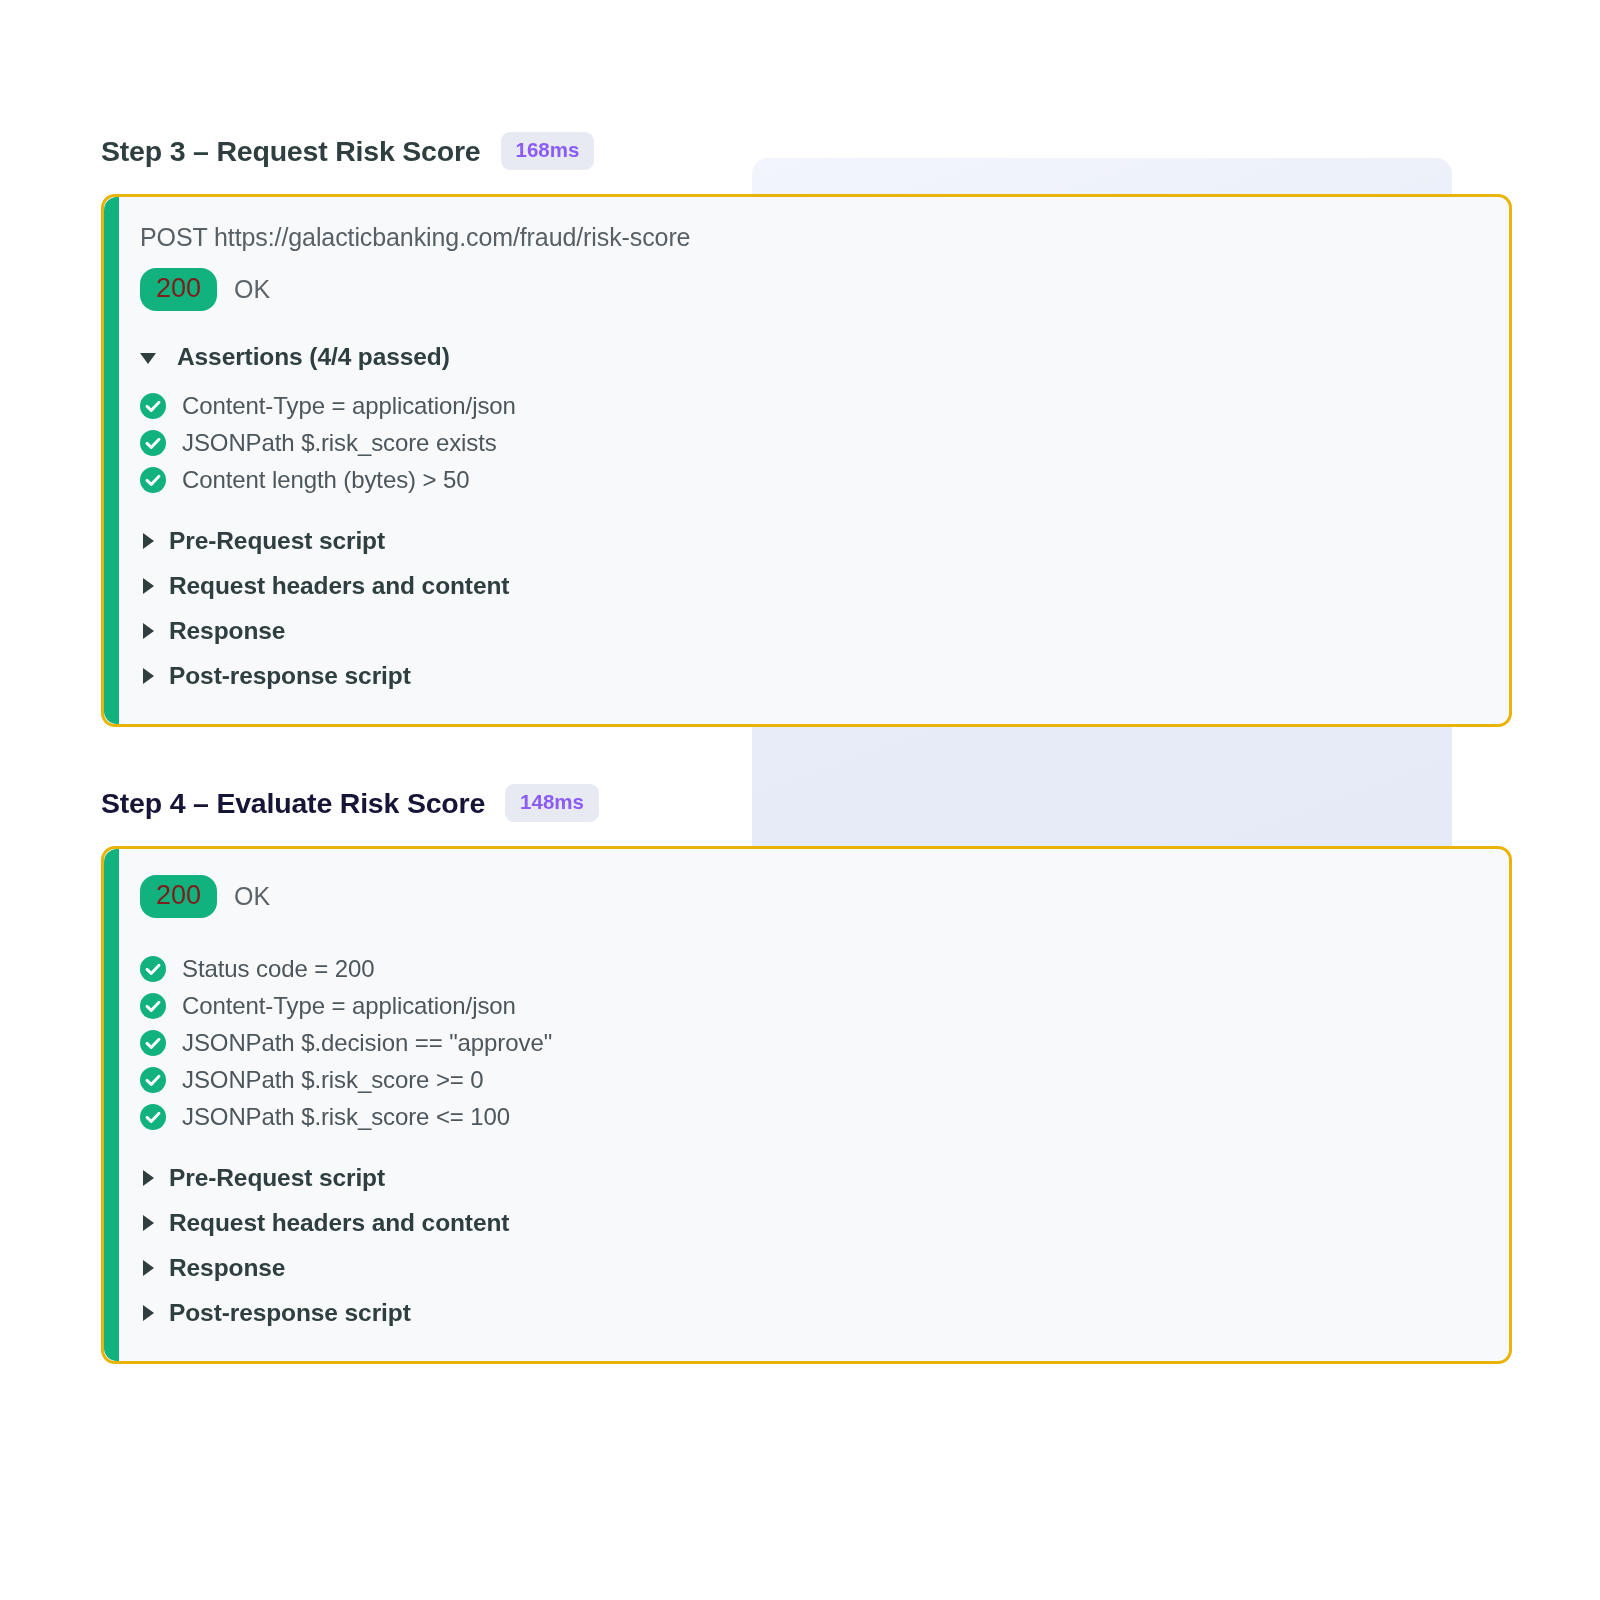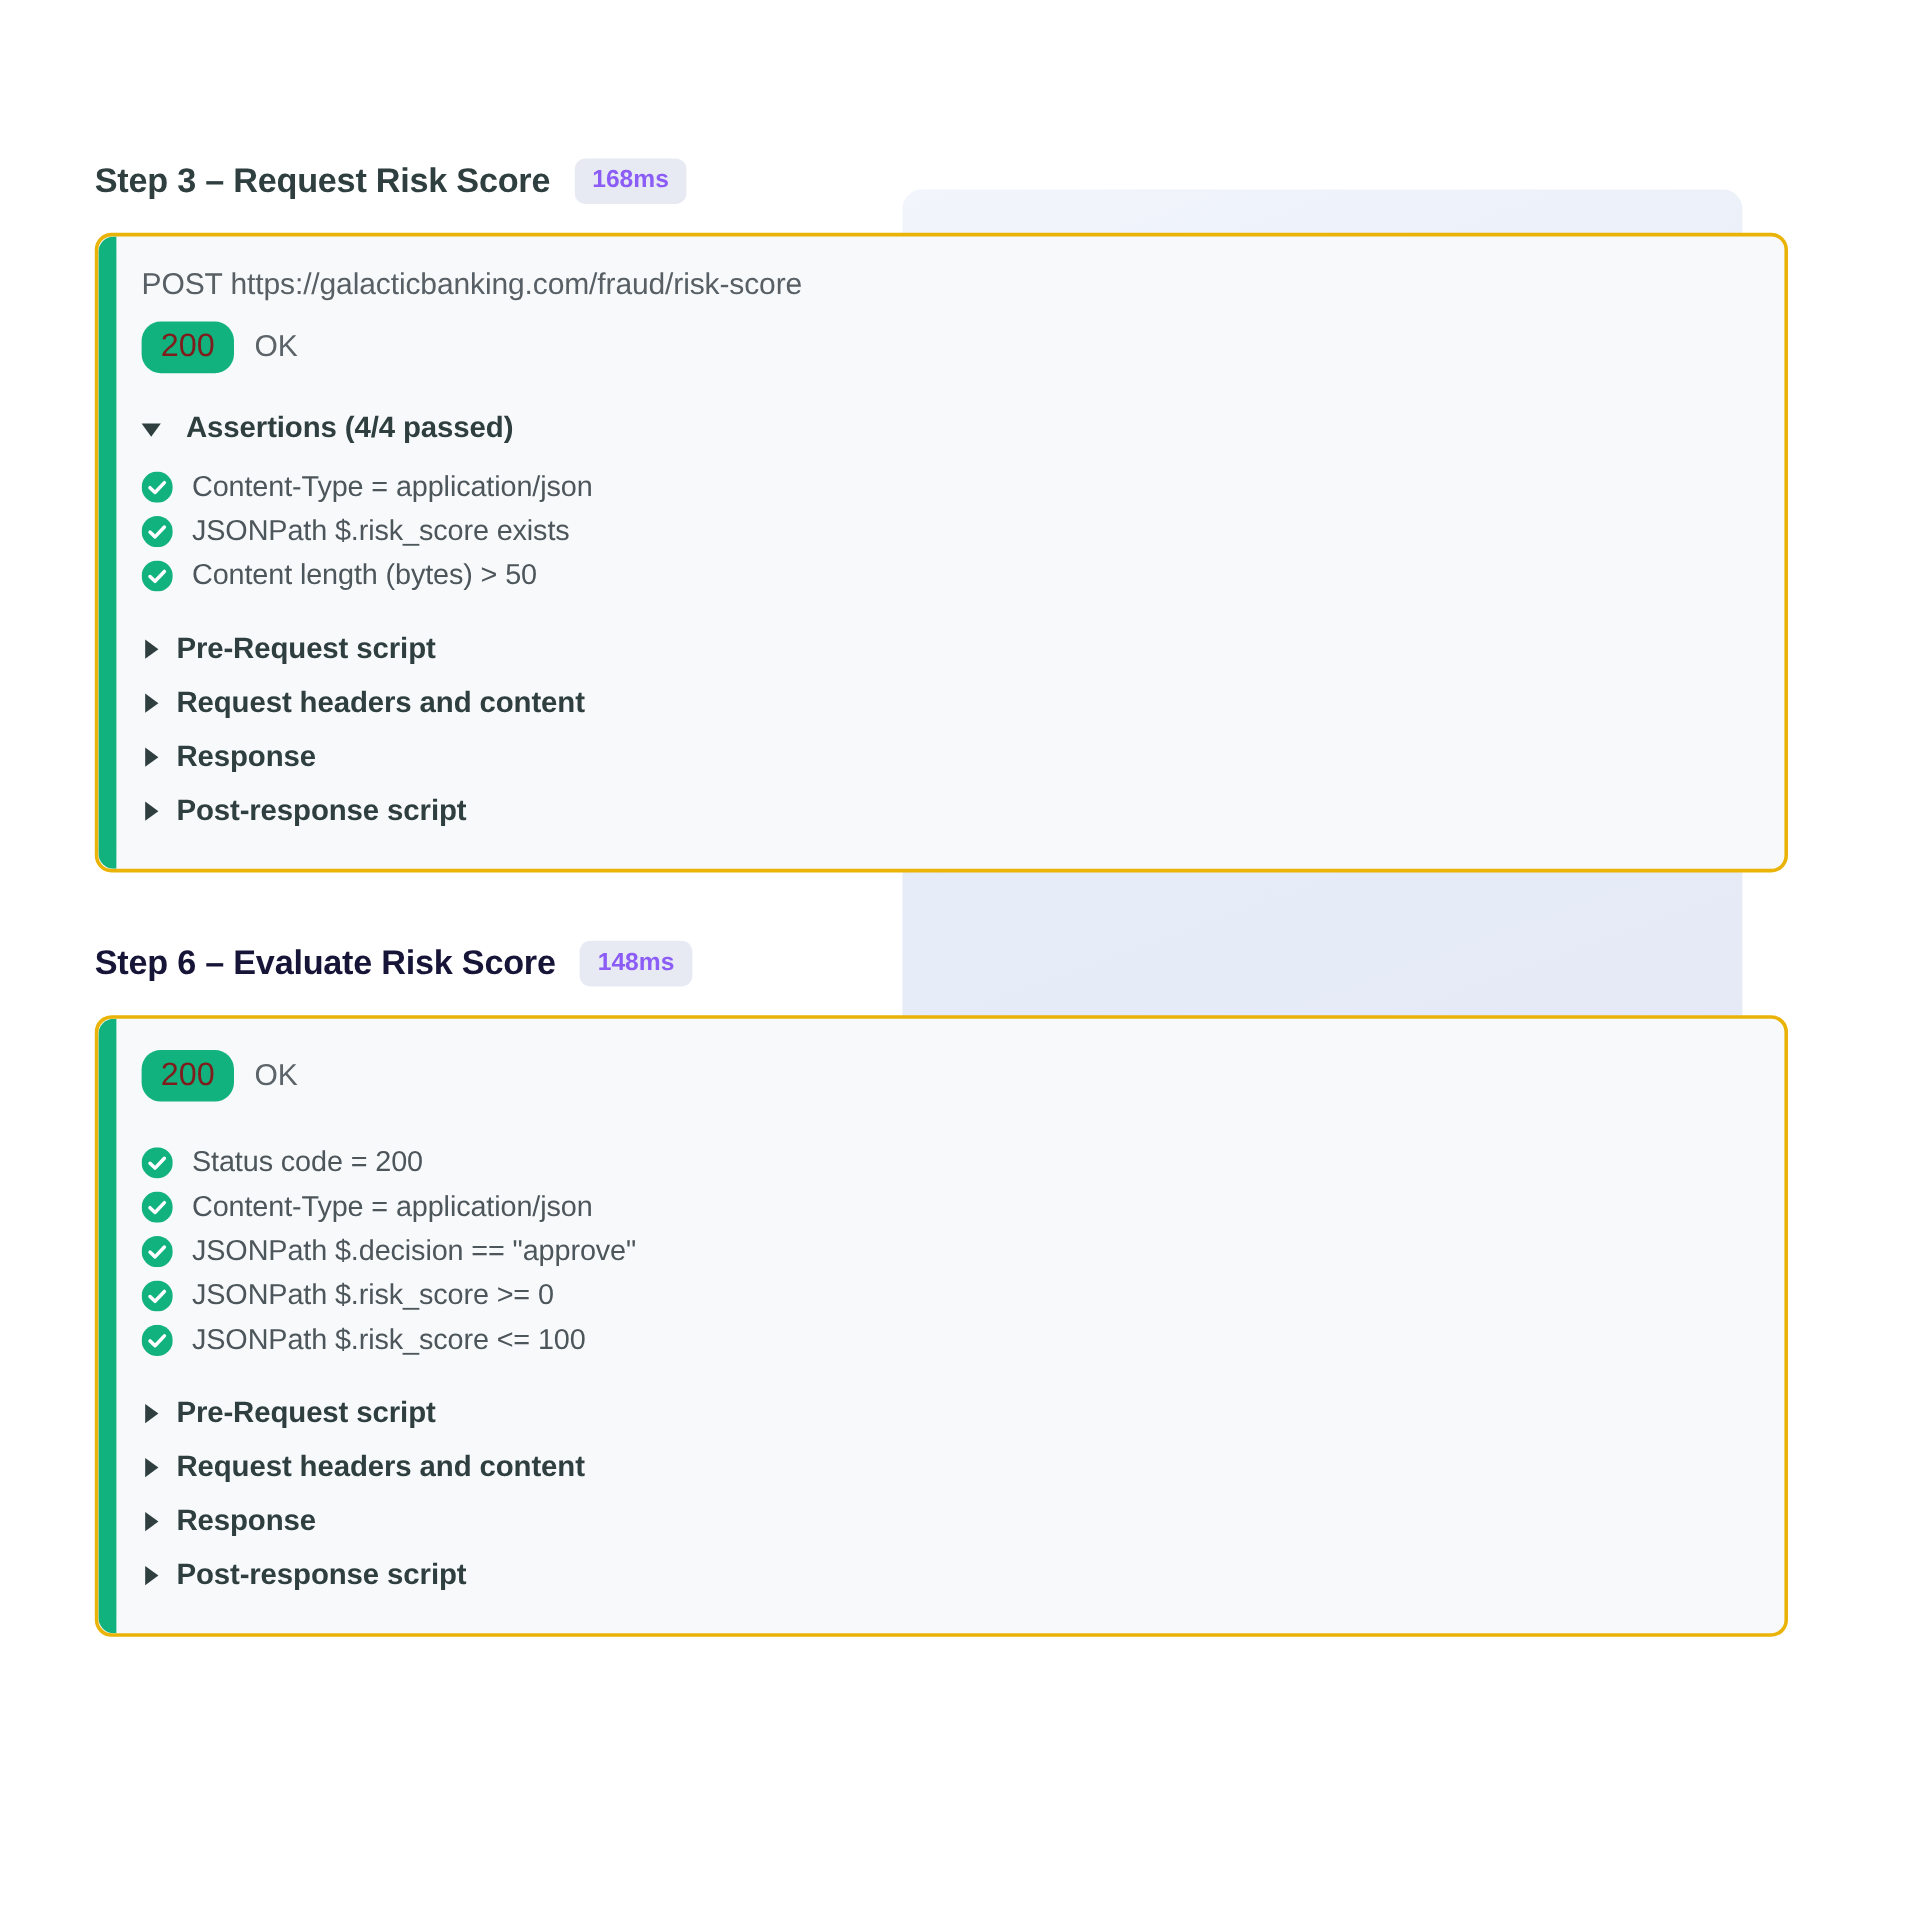--- a/index.html
+++ b/index.html
@@ -28,21 +28,21 @@
   }
 
   #steps {
     position: absolute;
     left: 0;
     top: 0;
     width: 1600px;
     z-index: 2;
   }
 
-  .step-block { position: absolute; left: 0; width: 1306px; }
+  .step-block { position: absolute; left: 0; width: 1306px; padding-left: 22px; }
   #step-block-0 { top: 128px; }
   #step-block-1 { top: 780px; }
 
   
   .step-header {
     display: flex;
     align-items: center;
     gap: 20px;
     padding-left: 79px;
     height: 46px;
@@ -240,21 +240,21 @@
           </li>
           <li class="section-row">
             <span class="tri tri-right"></span>
             <span class="section-label">Post-response script</span>
           </li>
         </ul>
       </div>
     </div>
     <div class="step-block" id="step-block-1">
       <div class="step-header">
-        <span class="step-title tone-navy">Step 6 – Evaluate Risk Score</span>
+        <span class="step-title tone-navy">Step 4 – Evaluate Risk Score</span>
         <span class="duration-badge">148ms</span>
       </div>
       <div class="result-card">
         <div class="accent-bar"></div>
         <div class="status-row">
           <span class="status-code">200</span>
           <span class="status-text">OK</span>
         </div>
         <ul class="assertion-list">
           <li class="assertion-item">

